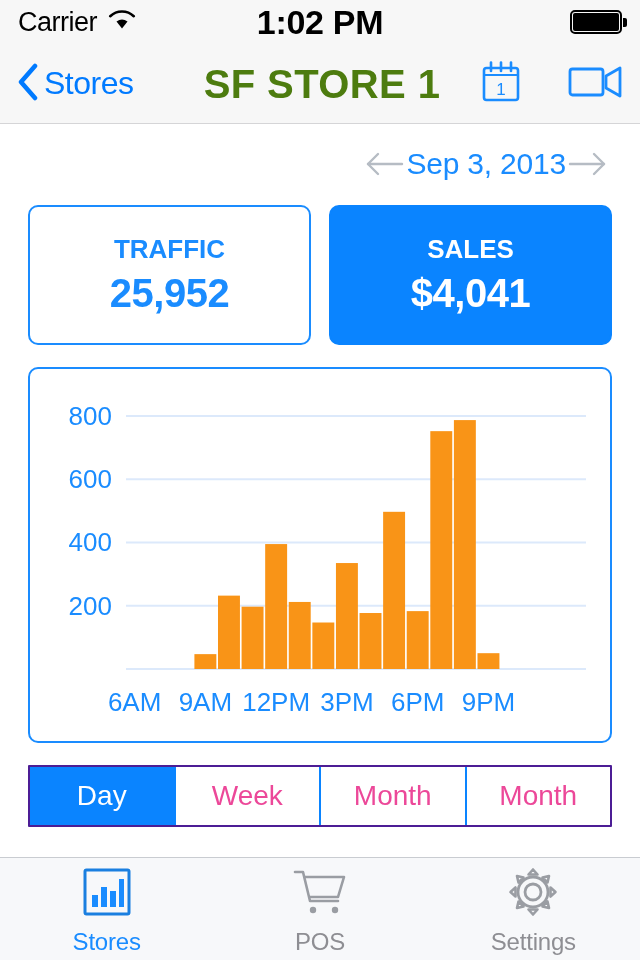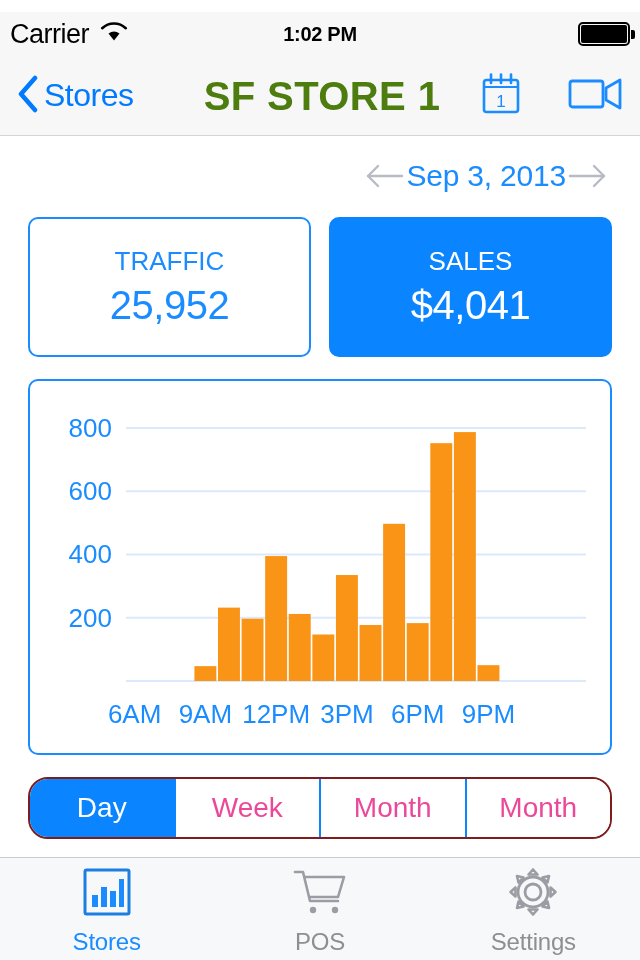--- a/index.html
+++ b/index.html
@@ -10,31 +10,30 @@
     -webkit-font-smoothing:antialiased;
     overflow:hidden;
   }
   #app { position:relative; width:640px; height:960px; display:flex; flex-direction:column; background:#fff; }
 
   
   .statusbar {
     height:44px; flex:0 0 44px;
     background:#f7f7f7;
     display:flex; 
-    padding:0 10px;
+    padding:0 18px;
     position:relative;
-    margin-top:12px;
   }
   .status-left { display:flex; align-items:center; gap:10px; }
   .carrier { font-size:27px; color:#000; letter-spacing:-0.5px; }
   .wifi { display:block; }
   .status-time {
     position:absolute; left:0; right:0; top:0; height:44px;
     display:flex; align-items:center; justify-content:center;
-    font-size:20px; font-weight:bold; color:#000; letter-spacing:-0.3px;
+    font-size:34px; font-weight:bold; color:#000; letter-spacing:-0.3px;
     pointer-events:none;
   }
   .status-right { margin-left:auto; display:flex; align-items:center; }
   .battery { position:relative; width:52px; height:24px; }
   .battery .shell { position:absolute; inset:0; border:2px solid #000; border-radius:5px; }
   .battery .fill { position:absolute; left:3px; top:3px; bottom:3px; right:3px; background:#000; border-radius:2px; }
   .battery .cap { position:absolute; right:-5px; top:8px; width:4px; height:9px; background:#000; border-radius:0 2px 2px 0; }
 
   
   .navbar {
@@ -62,21 +61,21 @@
 
   
   .date-row {
     height:66px; display:flex; align-items:center; justify-content:flex-end;
     padding:0 30px; margin-top:7px;
   }
   .arrow-btn { width:44px; height:44px; display:flex; align-items:center; justify-content:center; cursor:pointer; }
   .date-label { font-size:30px; color:#1a8cff; letter-spacing:-0.2px; }
 
   
-  .kpi-row { display:flex; gap:18px; padding:0 28px; margin-top:8px; }
+  .kpi-row { display:flex; gap:18px; padding:0 28px; margin-top:8px;font-weight:bold; }
   .kpi {
     flex:1 1 0; height:140px;
     border:2px solid #1a8cff; border-radius:10px;
     background:#fff;
     display:flex; flex-direction:column; align-items:center; justify-content:center;
     gap:6px; cursor:pointer;
   }
   .kpi.selected { background:#0a84ff; border-color:#0a84ff; }
   .kpi-title { font-size:26px; color:#1a8cff; letter-spacing:0px; }
   .kpi-value { font-size:40px; color:#1a8cff; letter-spacing:-0.5px; }
@@ -86,21 +85,21 @@
   .chart-card {
     margin:22px 28px 0 28px; height:376px;
     border:2px solid #1a8cff; border-radius:10px; background:#fff;
     position:relative; overflow:hidden;
   }
   .chart-svg { display:block; width:100%; height:100%; }
 
   
   .segmented {
     margin:22px 28px 0 28px; height:62px;
-    border:2px solid #7f1d1d; border-radius:20px;
+    border:2px solid #4c1d95; border-radius:1px;
     display:flex; overflow:hidden; background:#fff;
   }
   .seg {
     flex:1 1 0; display:flex; align-items:center; justify-content:center;
     font-size:28px; color:#ec4899; cursor:pointer;
     border-right:2px solid #0a84ff; background:#fff;
   }
   .seg:last-child { border-right:none; }
   .seg.active { background:#0a84ff; color:#fff; }
 

